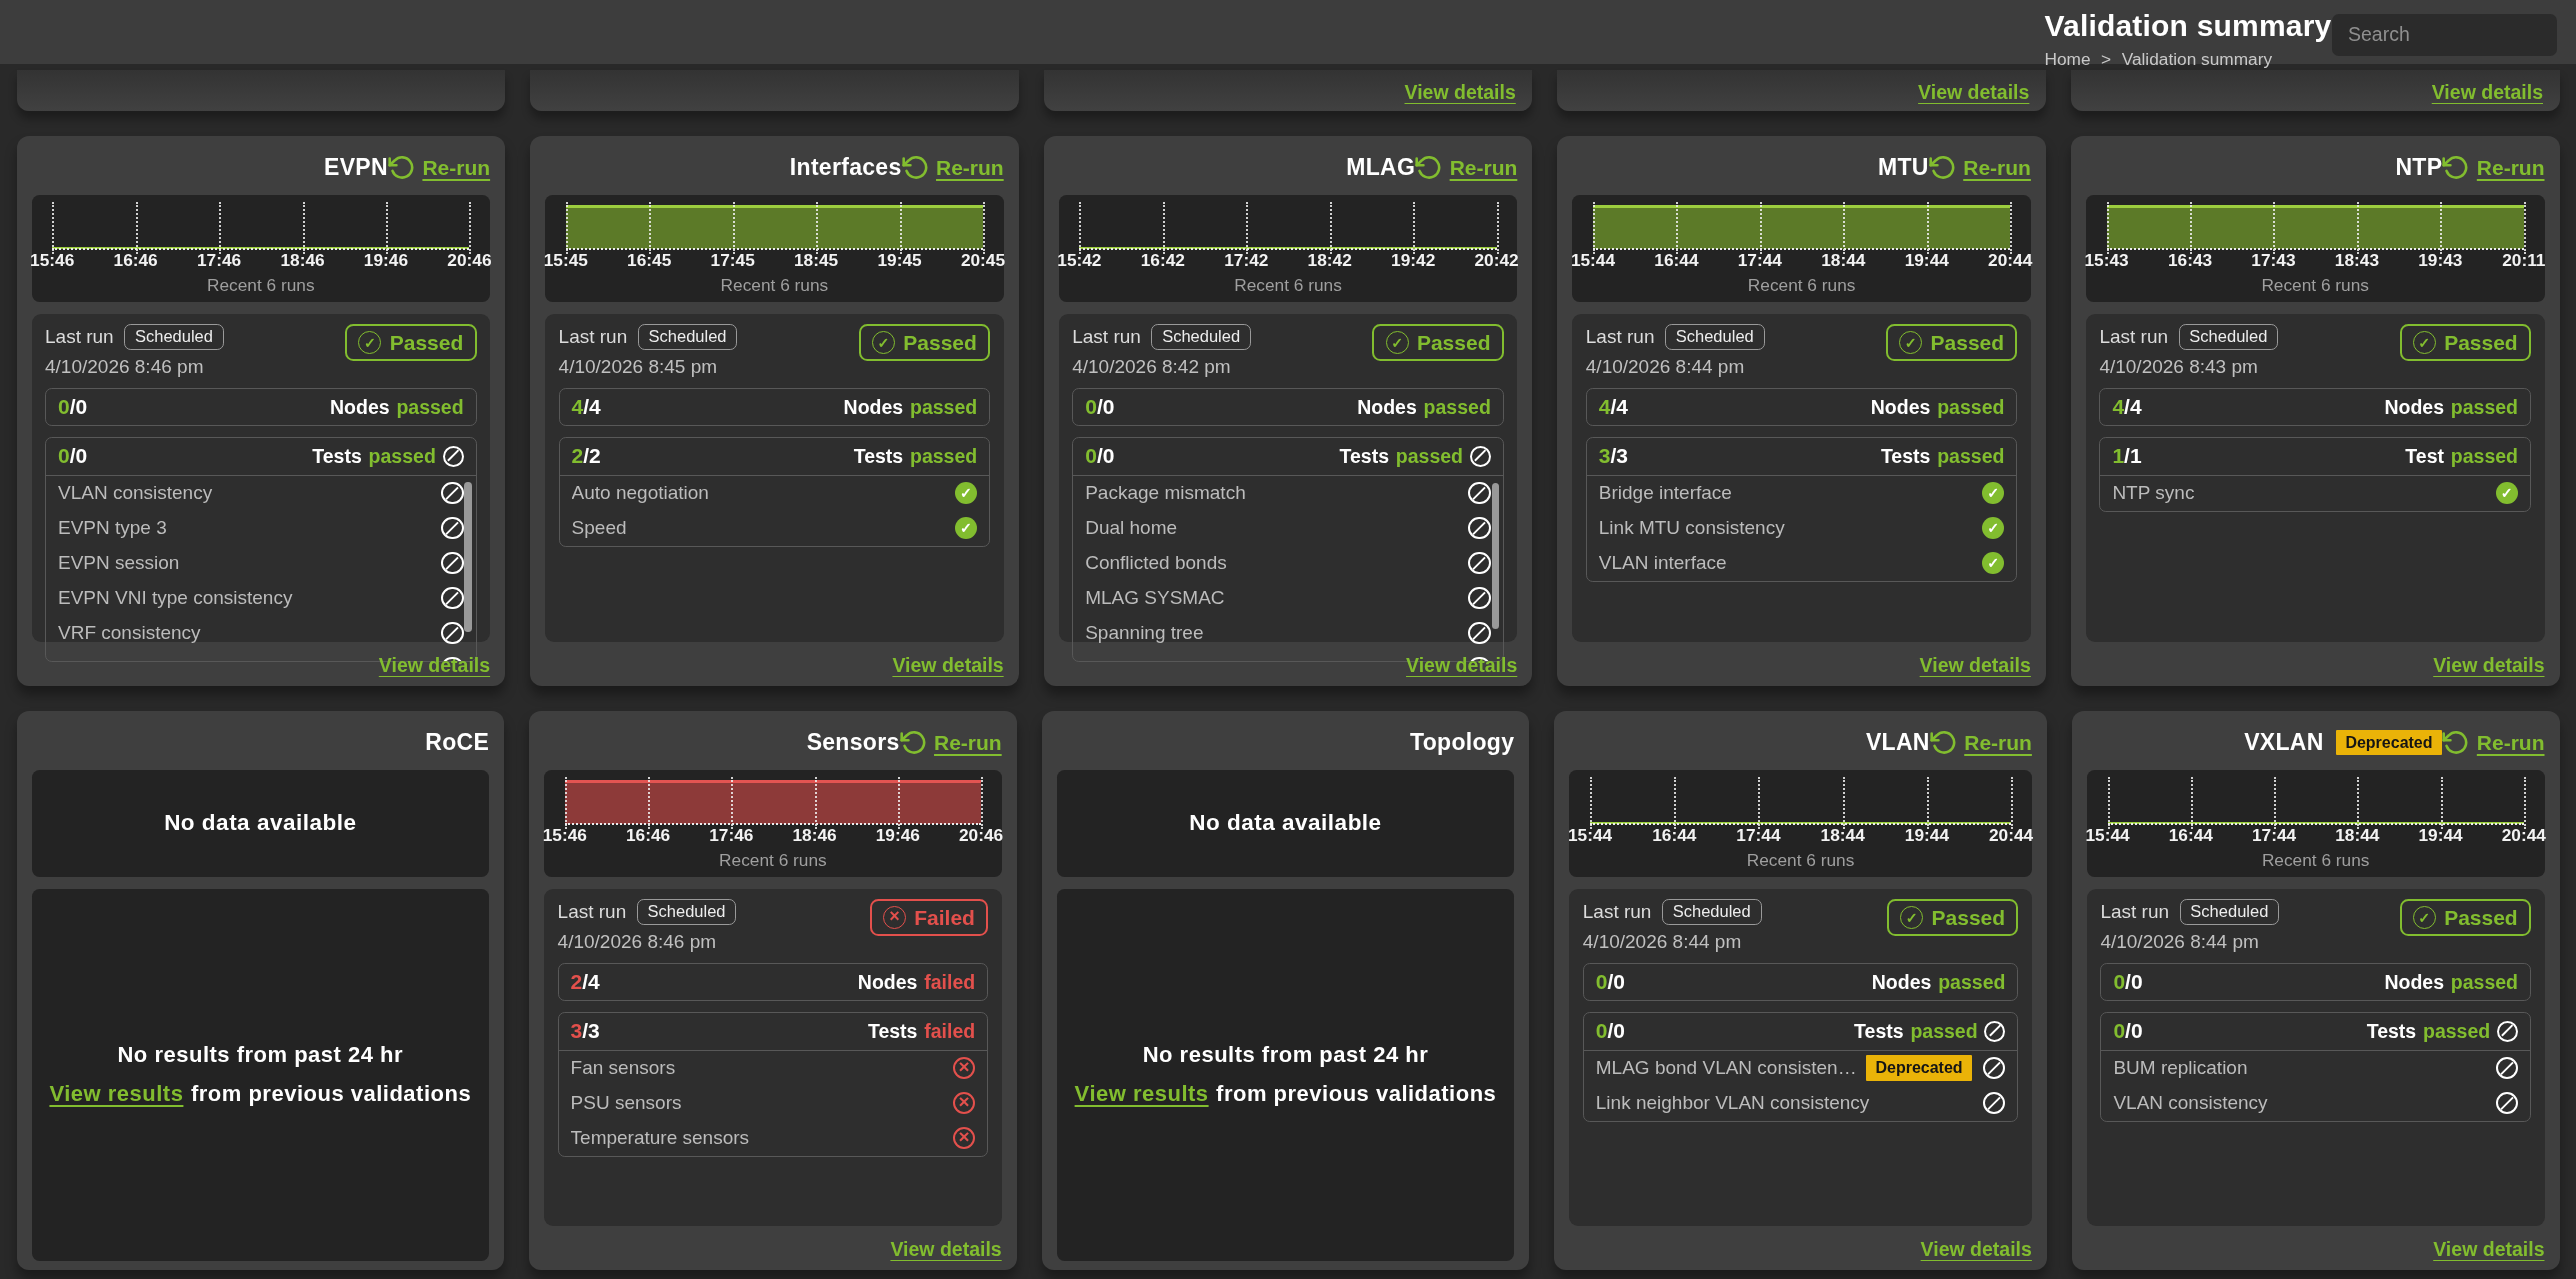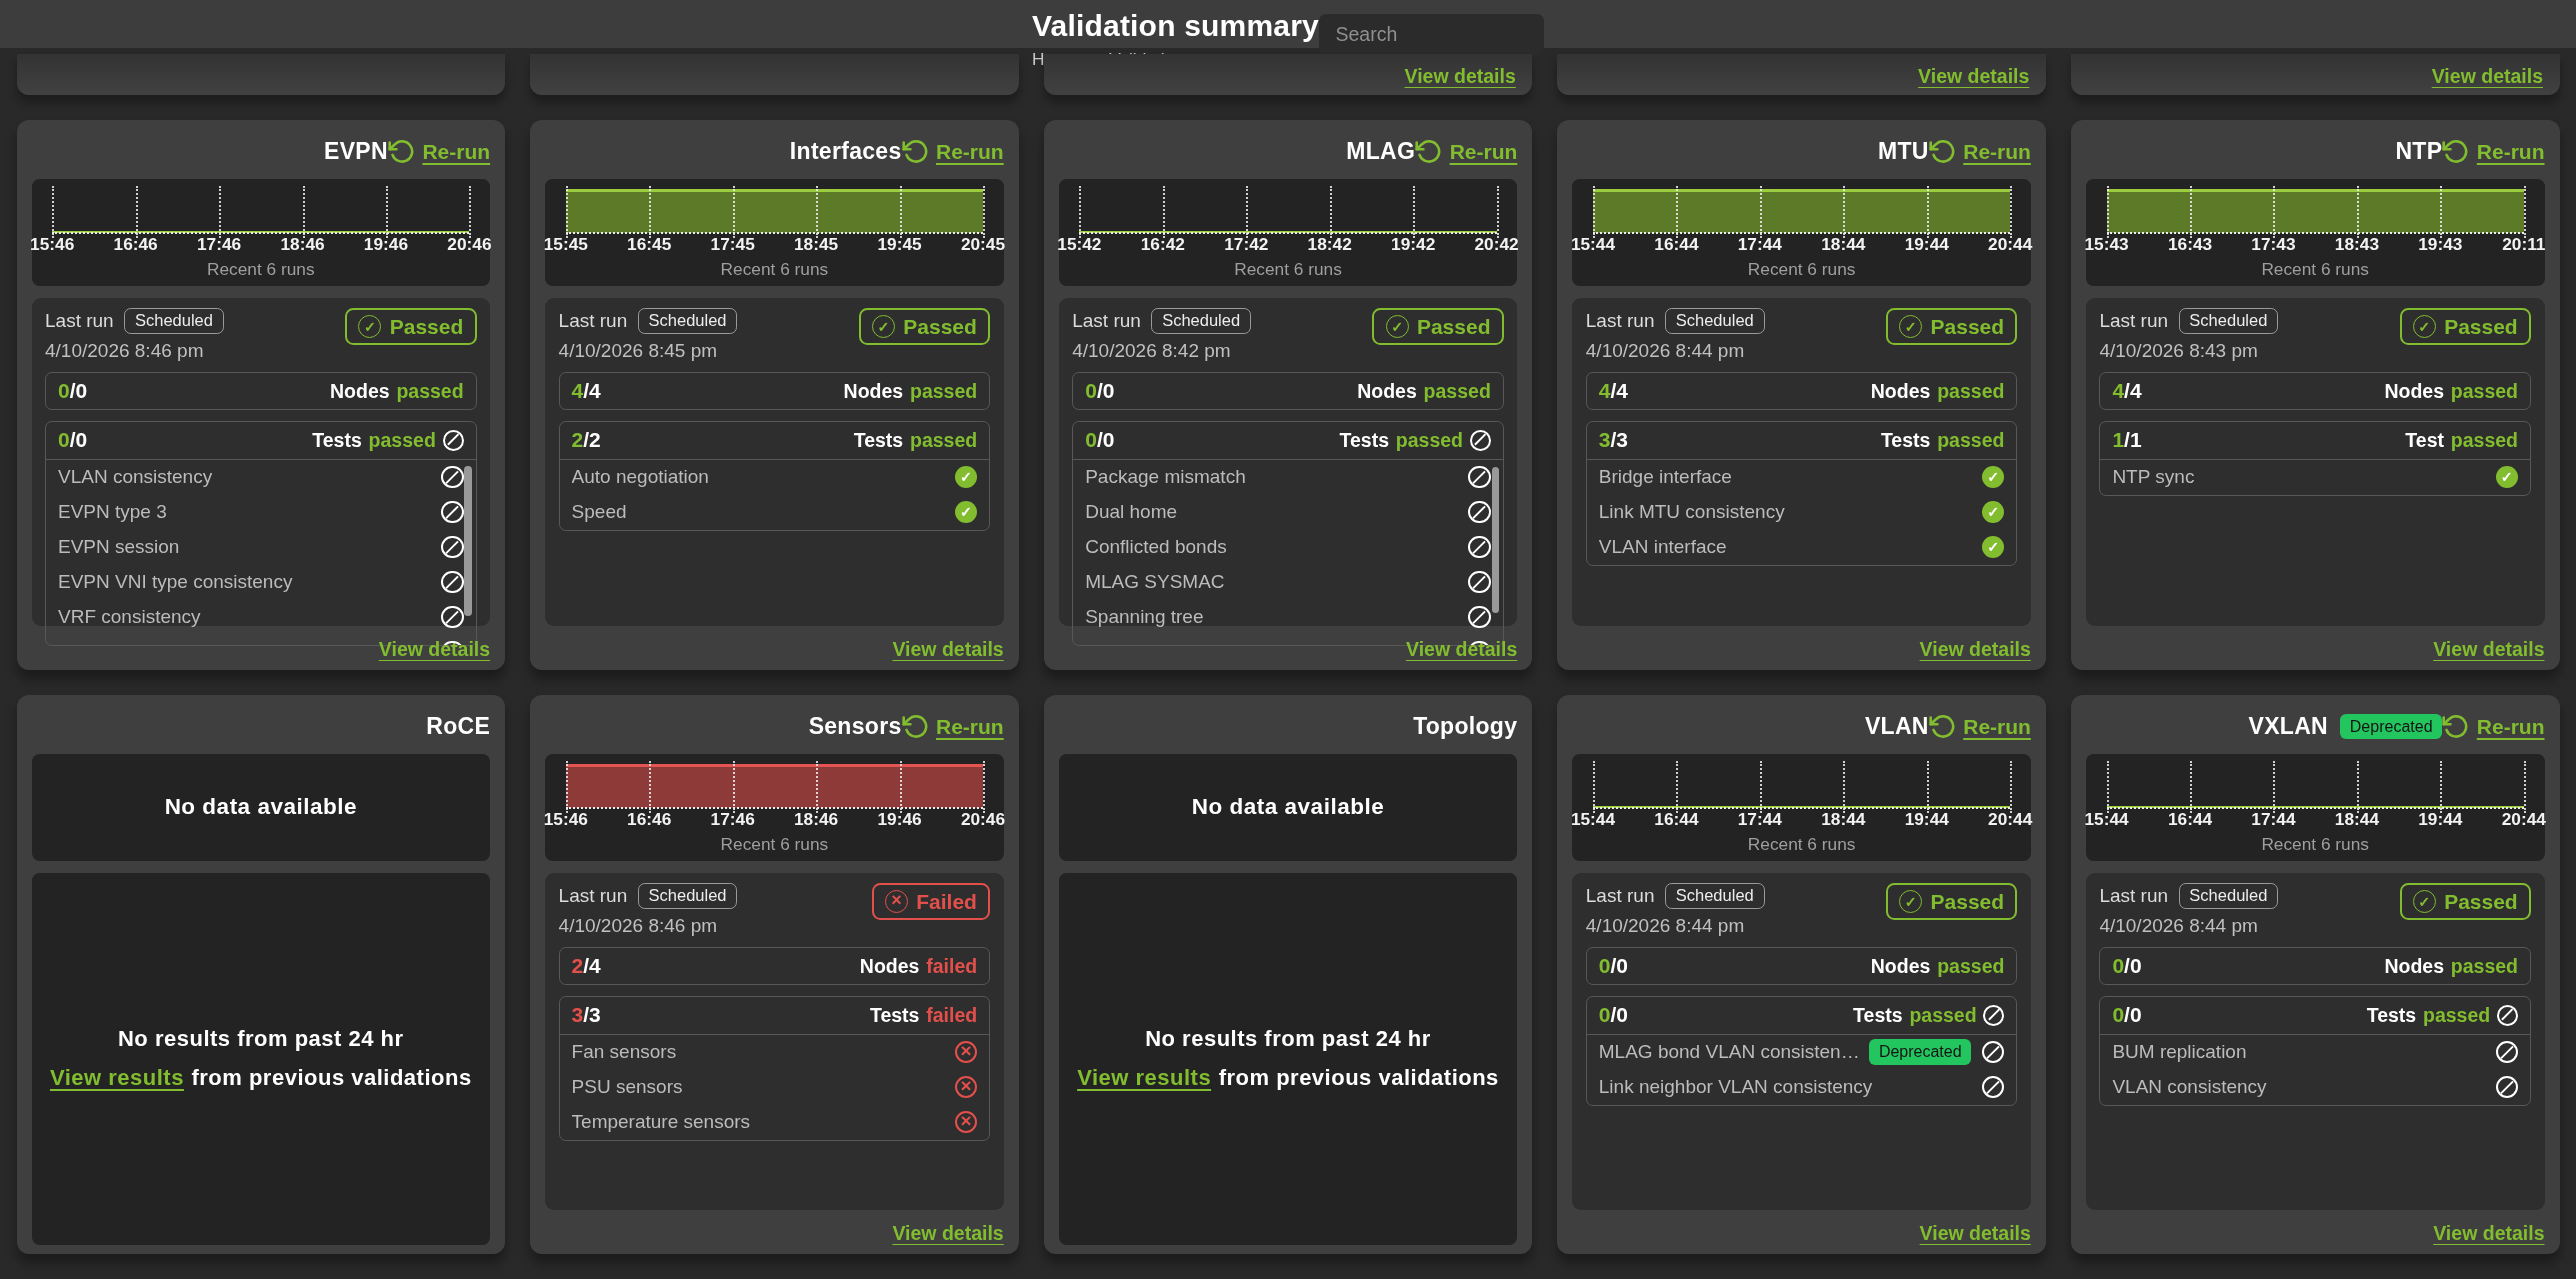--- a/index.html
+++ b/index.html
@@ -6,21 +6,21 @@
     --green:#82bd2f; --red:#e3504c;
     --card:#3f3f3f; --panel:#2e2e2e; --chart:#232323; --page:#292929;
     --border:#585858;
   }
   *{box-sizing:border-box}
   html,body{margin:0;padding:0}
   body{width:2576px;height:1280px;background:var(--page);font-family:"Liberation Sans",sans-serif;overflow:hidden}
   a{cursor:pointer}
 
   
-  .topbar{height:48px;background:#3d3d3d;display:flex;justify-content:center;align-items:flex-start;padding:7.5px 19.5px 0}
+  .topbar{height:64px;background:#3d3d3d;display:flex;justify-content:flex-end;align-items:flex-start;padding:7.5px 19.5px 0}
   .page-title{font-size:30px;font-weight:700;color:#fff;margin:1.5px 0 6px;letter-spacing:0.2px}
   .breadcrumb{font-size:17.3px;color:#c9c9c9;display:flex;gap:10.5px;align-items:center}
   .breadcrumb a{color:#c9c9c9;text-decoration:none}
   .search-input{width:225px;height:42px;background:#2b2b2b;border:none;border-radius:6.8px;color:#ddd;font-size:19.5px;padding:0 16.5px;margin-top:6px;outline:none}
   .search-input::placeholder{color:#8f8f8f}
 
   
   .content{padding:6px 16.5px 0}
   .stub-row{display:grid;grid-template-columns:repeat(5,1fr);gap:25px;height:41px}
   .stub{background:linear-gradient(180deg,#333,#414141);border-radius:0 0 12px 12px;box-shadow:0 7.5px 9px rgba(0,0,0,.3);position:relative}
@@ -29,21 +29,21 @@
   .row1{height:550px}.row2{height:559px}
 
   
   .card{background:var(--card);border-radius:12px;box-shadow:0 9px 12px rgba(0,0,0,.35);padding:10.5px 15px 9px;display:flex;flex-direction:column;min-height:0}
   .card-head{display:flex;justify-content:flex-end;align-items:center;height:42px;flex:none}
   .title-wrap{display:flex;align-items:center;gap:12px;min-width:0}
   .card-title{font-size:23px;font-weight:600;color:#fff;margin:0;letter-spacing:0.3px;white-space:nowrap}
   .rerun{display:flex;align-items:center;gap:7.5px;color:var(--green);font-size:21px;font-weight:600;text-decoration:none;flex:none}
   .rerun .lbl{text-decoration:underline;text-underline-offset:3.8px}
   .ri{width:27px;height:27px;stroke:var(--green);fill:none;stroke-width:2.3;stroke-linecap:round;stroke-linejoin:round}
-  .dep{background:#22c55e;color:#151515;font-size:16px;font-weight:400;padding:3.8px 9.8px;border-radius:6px;white-space:nowrap;flex:none}
+  .dep{background:#eab308;color:#151515;font-size:16px;font-weight:700;padding:3.8px 9.8px;border-radius:1px;white-space:nowrap;flex:none}
 
   
   .chart-panel{flex:none;height:107px;background:var(--chart);border-radius:7.5px;margin-top:6px;padding:7.5px 12px 0;position:relative}
   .plot{position:relative;height:48px}
   .fill{position:absolute;left:2%;right:2%;top:3px;bottom:0.8px}
   .fill.green{background:#5c7a28;border-top:3px solid #9ccd3e}
   .fill.red{background:#8d3a39;border-top:3px solid #e35452}
   .grid{position:absolute;top:0;bottom:-3.8px;width:0;border-left:2.3px dotted rgba(240,240,240,.85)}
   .g0{left:2%}.g1{left:21.2%}.g2{left:40.4%}.g3{left:59.6%}.g4{left:78.8%}.g5{left:98%}
   .flatline{position:absolute;left:2%;right:2%;bottom:0.8px;border-top:2.3px solid #9ccd3e}

